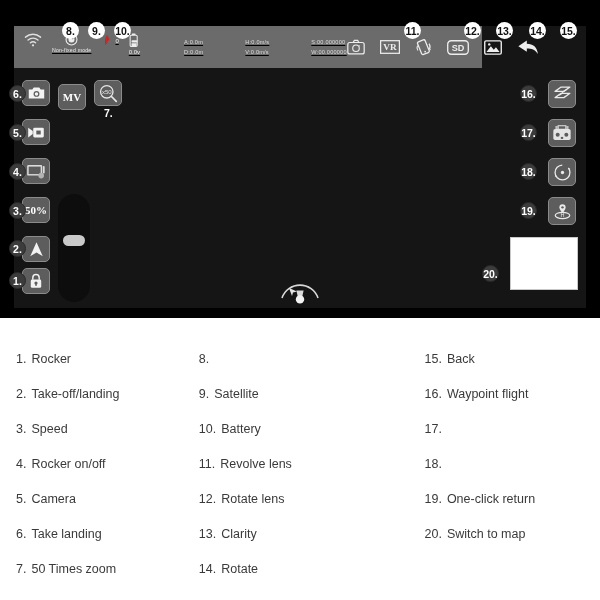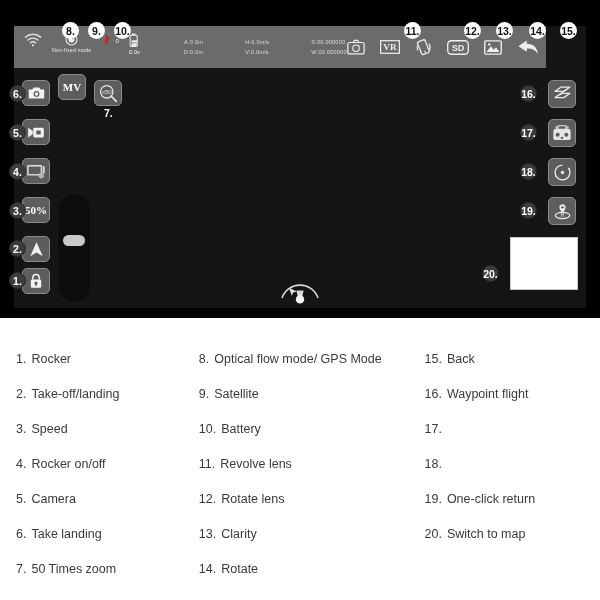--- a/index.html
+++ b/index.html
@@ -20,24 +20,25 @@
     position: absolute;
     left: 14px; top: 26px;
     width: 572px; height: 282px;
     background: #151515;
   }
 
   
   #status-bar {
     position: absolute;
     left: 14px; top: 26px;
-    width: 532px; height: 42px;
+    width: 468px; height: 42px;
     background: #6b6b6b;
     display: flex;
     align-items: center;
+    text-decoration: underline;
   }
   .sb-left {
     display: flex; align-items: flex-start;
     gap: 10px;
     padding-left: 10px;
     height: 100%;
     padding-top: 7px;
   }
   .sb-item { position: relative; display: flex; flex-direction: column; align-items: center; }
   .sb-caption {
@@ -266,21 +267,21 @@
   <div class="badge badge-top" style="left:560px; top:22px;">15.</div>
 
   <div class="ctrl-btn" style="left:22px; top:80px;">
     <svg width="17" height="14" viewBox="0 0 22 18">
       <path d="M1 4.6 h4.6 L7.4 1.8 h7.2 L16.4 4.6 H21 v11.6 H1 Z" fill="#f2f2f2"></path>
       <circle cx="11" cy="10.2" r="3.8" fill="#5d5d5d"></circle>
       <circle cx="11" cy="10.2" r="2.2" fill="#f2f2f2"></circle>
     </svg>
   </div>
 
-  <div class="ctrl-btn" style="left:58px; top:74px;">
+  <div class="ctrl-btn" style="left:58px; top:84px;">
     <span class="ctrl-lbl" style="font-size:11px;">MV</span>
   </div>
 
   <div class="ctrl-btn" style="left:94px; top:80px;">
     <svg width="19" height="19" viewBox="0 0 22 22">
       <circle cx="9" cy="9" r="7.2" fill="none" stroke="#e6e6e6" stroke-width="1.5"></circle>
       <text x="9" y="12" font-family="Liberation Sans, sans-serif" font-size="7" fill="#e6e6e6" text-anchor="middle">x50</text>
       <path d="M14.2 14.2 L20 20" stroke="#e6e6e6" stroke-width="2" stroke-linecap="round"></path>
     </svg>
   </div>
@@ -417,21 +418,20 @@
     </div>
     <div class="leg-item">
       <span class="leg-num">7.</span>
       <span class="leg-text">50 Times zoom</span>
     </div>
   </div>
 
   <div class="leg-col c2">
     <div class="leg-item">
       <span class="leg-num">8.</span>
-      <span class="leg-text">Optical flow mode/ GPS Mode</span>
     </div>
     <div class="leg-item">
       <span class="leg-num">9.</span>
       <span class="leg-text">Satellite</span>
     </div>
     <div class="leg-item">
       <span class="leg-num">10.</span>
       <span class="leg-text">Battery</span>
     </div>
     <div class="leg-item">

